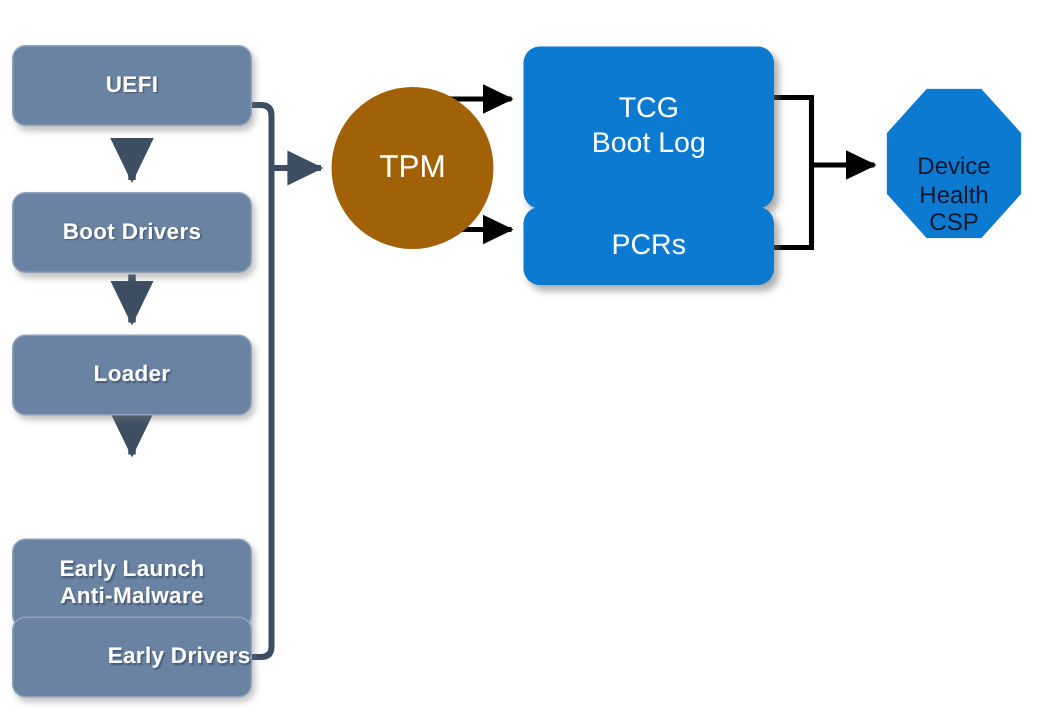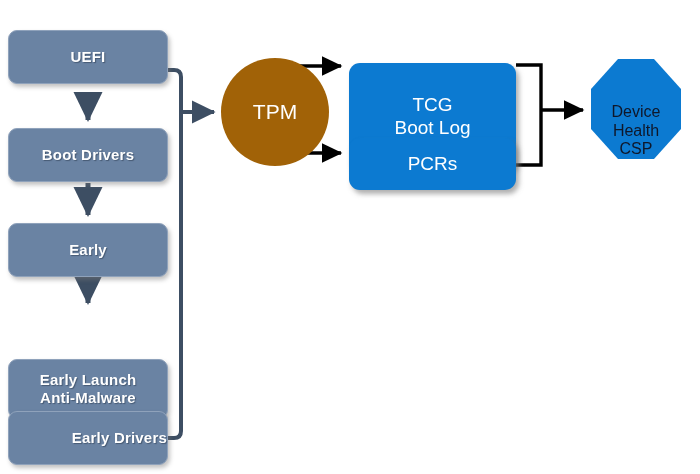--- a/index.html
+++ b/index.html
@@ -132,36 +132,36 @@
 
   <div class="boot-box" style="left:8px;  top:30px;  width:160px; height:54px;">
     <span class="node-label">UEFI</span>
   </div>
 
   <div class="boot-box" style="left:8px;  top:128px; width:160px; height:54px;">
     <span class="node-label">Boot Drivers</span>
   </div>
 
   <div class="boot-box" style="left:8px;  top:223px; width:160px; height:54px;">
-    <span class="node-label">Early</span>
+    <span class="node-label">Loader</span>
   </div>
 
   <div class="boot-box" style="left:8px;  top:311px; width:160px; height:60px;margin-top:48px;">
     <span class="node-label">Early Launch<br>Anti-Malware</span>
   </div>
 
   <div class="boot-box" style="left:8px;  top:411px; width:160px; height:54px;justify-content:flex-end;">
     <span class="node-label">Early Drivers</span>
   </div>
 
   <div class="circle-node" style="left:221px; top:58px; width:108px; height:108px;">
     <span class="node-label">TPM</span>
   </div>
 
-  <div class="blue-box" style="left:349px; top:31px; width:167px; height:108px;margin-top:32px;">
+  <div class="blue-box" style="left:349px; top:31px; width:167px; height:108px;">
     <span class="node-label">TCG<br>Boot Log</span>
   </div>
 
   <div class="blue-box" style="left:349px; top:138px; width:167px; height:52px;">
     <span class="node-label">PCRs</span>
   </div>
 
   <div class="octagon-node" style="left:591px; top:59px; width:90px; height:100px;">
     <span class="node-label">Device<br>Health<br>CSP</span>
   </div>

